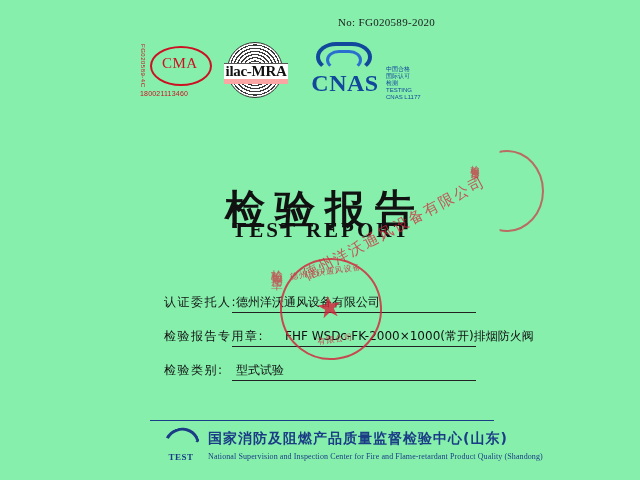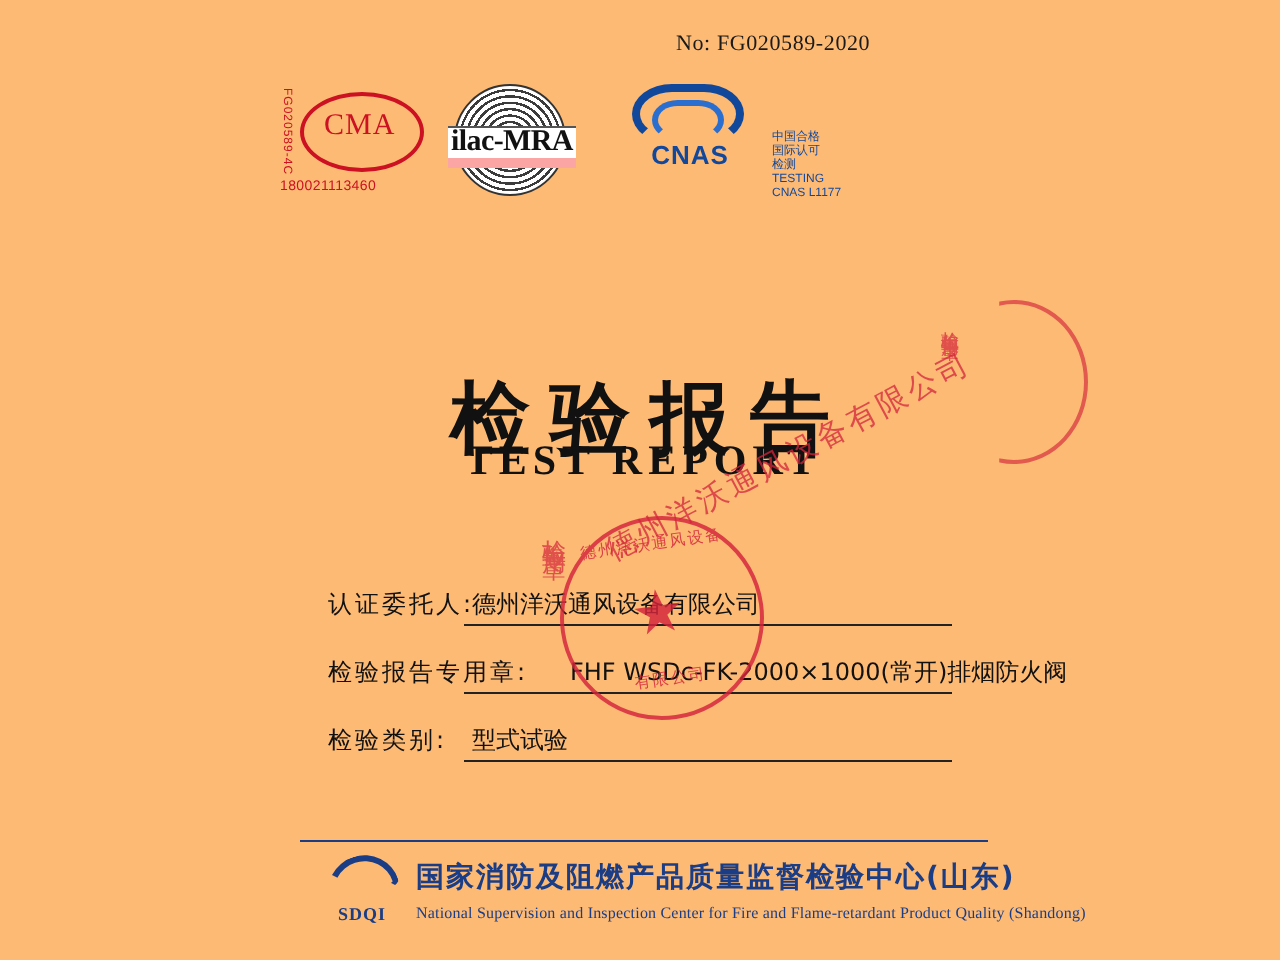--- a/index.html
+++ b/index.html
@@ -10,21 +10,21 @@
     width: 640px;
     height: 480px;
     background: #ffffff;
     font-family: "Liberation Sans", sans-serif;
     overflow: hidden;
   }
   .page {
     position: relative;
     width: 640px;
     height: 480px;
-    background: #fdba74;
+    background: #86efac;
     overflow: hidden;
   }
 
   
   .report-no {
     position: absolute;
     top: 16px;
     left: 338px;
     font-size: 11px;
     color: #1a1a1a;
@@ -127,24 +127,24 @@
     border: 3px solid #2a6fd0;
     border-radius: 50%/70%;
     border-bottom-color: transparent;
     box-sizing: border-box;
   }
   .cnas-text {
     position: absolute;
     top: 28px; left: 0;
     width: 86px;
     text-align: center;
-    font-size: 13px;
+    font-size: 24px;
     font-weight: bold;
     color: #12489b;
-    font-family: Liberation Sans, sans-serif;
+    font-family: Liberation Serif, serif;
     letter-spacing: 0.5px;
   }
   .cnas-side {
     position: absolute;
     top: 24px; left: 84px;
     width: 56px;
     font-size: 6px;
     line-height: 7px;
     color: #12489b;
   }
@@ -462,19 +462,19 @@
     <div class="seal-star">★</div>
     <div class="seal-bottom">有限公司</div>
   </div>
 
   <div class="diag-stamp">德州洋沃通风设备有限公司</div>
 
   <div class="footer-rule"></div>
 
   <div class="sdqi-logo">
     <div class="sdqi-swoosh"></div>
-    <div class="sdqi-text">SDQI</div>
+    <div class="sdqi-text">TEST</div>
   </div>
 
   <div class="footer-cn">国家消防及阻燃产品质量监督检验中心(山东)</div>
   <div class="footer-en">National Supervision and Inspection Center for Fire and Flame-retardant Product Quality (Shandong)</div>
 
 </div>
 
 </body></html>

